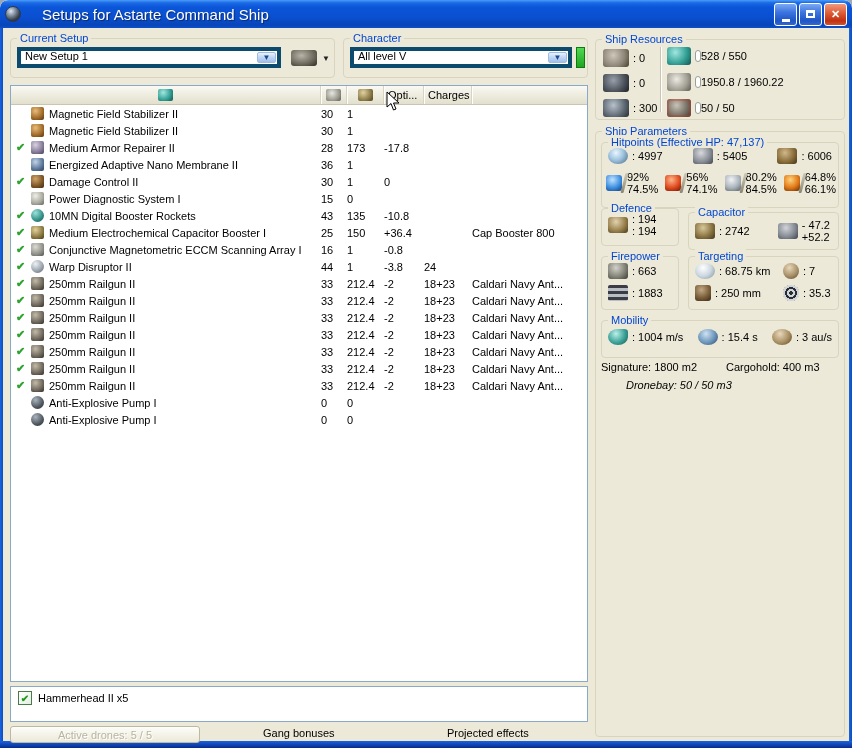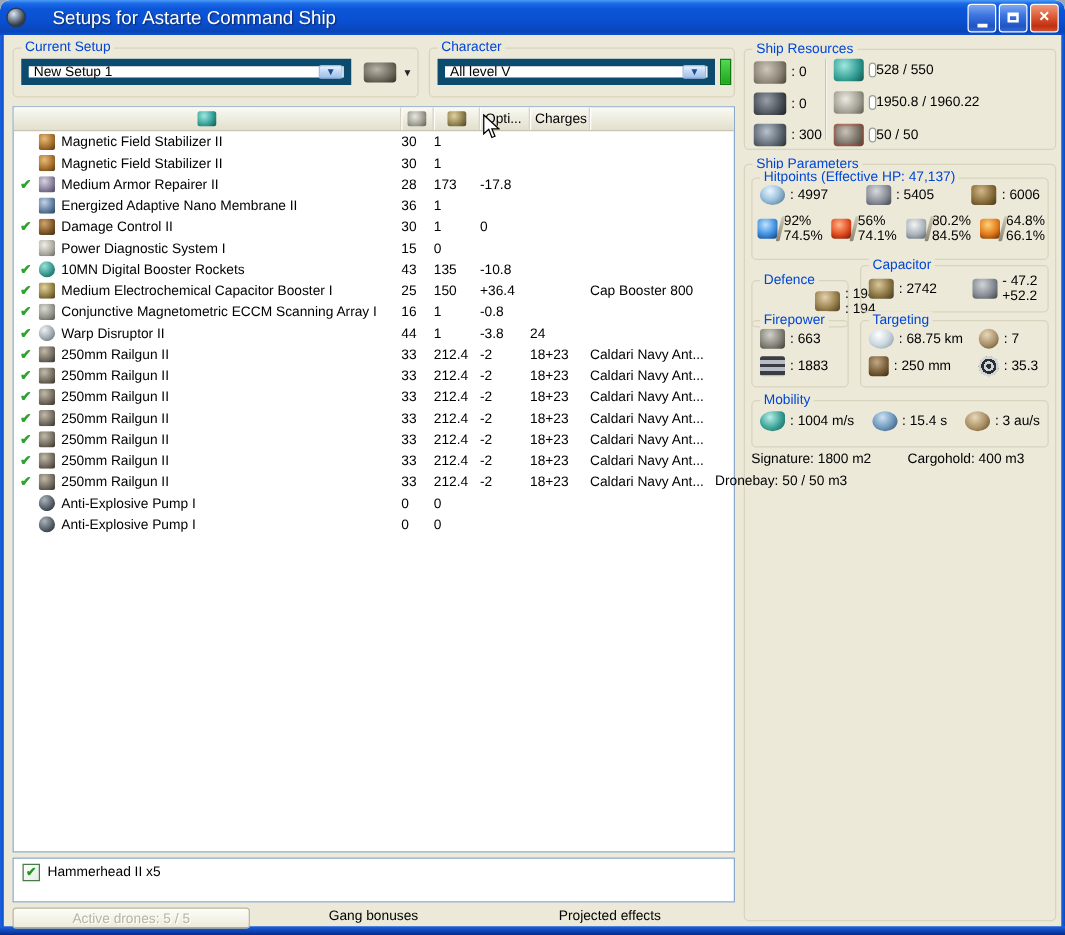--- a/index.html
+++ b/index.html
@@ -21,22 +21,22 @@
   .tbtn.close{background:linear-gradient(180deg,#f09a7e 0%,#e0603a 40%,#c03011 80%,#d0512e 100%);font-weight:bold;}
   .glyph-min{width:8px;height:3px;background:#fff;align-self:flex-end;margin:0 0 3px 0;}
   .glyph-max{width:9px;height:8px;border:2px solid #fff;border-top-width:3px;box-sizing:border-box;}
   .frame-l,.frame-r{position:absolute;top:28px;bottom:0;width:3px;background:linear-gradient(90deg,#1b63e0,#0b4cc4);}
   .frame-l{left:0}.frame-r{right:0}
   .frame-b{position:absolute;left:0;right:0;bottom:0;height:7px;background:linear-gradient(180deg,#1b63e0,#062a8c);}
   
   .gbox{position:absolute;border:1px solid #d8d4be;border-radius:4px;box-sizing:border-box;}
   .gbox>.cap{position:absolute;top:-8px;left:6px;background:#ECE9D8;color:#0046D5;padding:0 3px;line-height:14px;white-space:nowrap;}
   
-  .combo{position:absolute;display:flex;align-items:center;height:21px;background:#fff;
-    border:6px solid #0c4a6e;box-sizing:border-box;gap:48px;}
+  .combo{position:absolute;display:flex;align-items:flex-end;height:21px;background:#fff;
+    border:4px solid #0c4a6e;box-sizing:border-box;gap:48px;}
   .combo .val{flex:1;padding:2px 4px;white-space:nowrap;overflow:hidden;}
   .combo .cbtn{width:17px;margin:1px;border:1px solid #9ebcdf;border-radius:2px;flex:none;
     background:linear-gradient(180deg,#eaf3fd 0%,#c2d8f4 45%,#9fc0ec 100%);
     color:#1d4a8c;display:flex;align-items:center;justify-content:center;font-size:8px;}
   .shipbtn{position:absolute;display:flex;align-items:center;gap:5px;height:24px;padding:0 2px;}
   .ship-ico{width:26px;height:16px;border-radius:3px;
     background:radial-gradient(ellipse at 40% 35%,#b8b4a8 0%,#6a665a 60%,#2e2c24 100%);}
   .darr{color:#222;font-size:8px;}
   .charbar{position:absolute;width:9px;height:21px;background:linear-gradient(180deg,#52d852,#1fa51f);
     border:1px solid #0f7a0f;box-sizing:border-box;}
@@ -487,21 +487,21 @@
         <span class="picon p-exp"></span>
           <span class="rdiv"></span>
         <span class="two">
             <span>64.8%</span>
             <span>66.1%</span>
           </span>
       </div>
     </div>
   </div>
 
-  <div class="gbox" style="left:601px;top:224px;width:78px;height:38px;padding-left:44px;">
+  <div class="gbox" style="left:601px;top:208px;width:78px;height:38px;">
     <span class="cap">Defence</span>
     <div class="stat" style="margin:4px 0 0 6px;">
       <span class="picon p-def"></span>
       <span class="two">
           <span>: 194</span>
           <span>: 194</span>
         </span>
     </div>
   </div>
 
@@ -569,15 +569,15 @@
         </div>
       <div class="stat">
           <span class="picon p-warp"></span>
           <span>: 3 au/s</span>
         </div>
     </div>
   </div>
 
   <div class="sig-lines" style="left:601px;top:361px;">Signature: 1800 m2</div>
   <div class="sig-lines" style="left:726px;top:361px;">Cargohold: 400 m3</div>
-  <div class="sig-lines" style="left:572px;top:379px;">Dronebay: 50 / 50 m3</div>
+  <div class="sig-lines" style="left:626px;top:379px;font-style:italic;">Dronebay: 50 / 50 m3</div>
 
 </div>
 
 </body></html>

